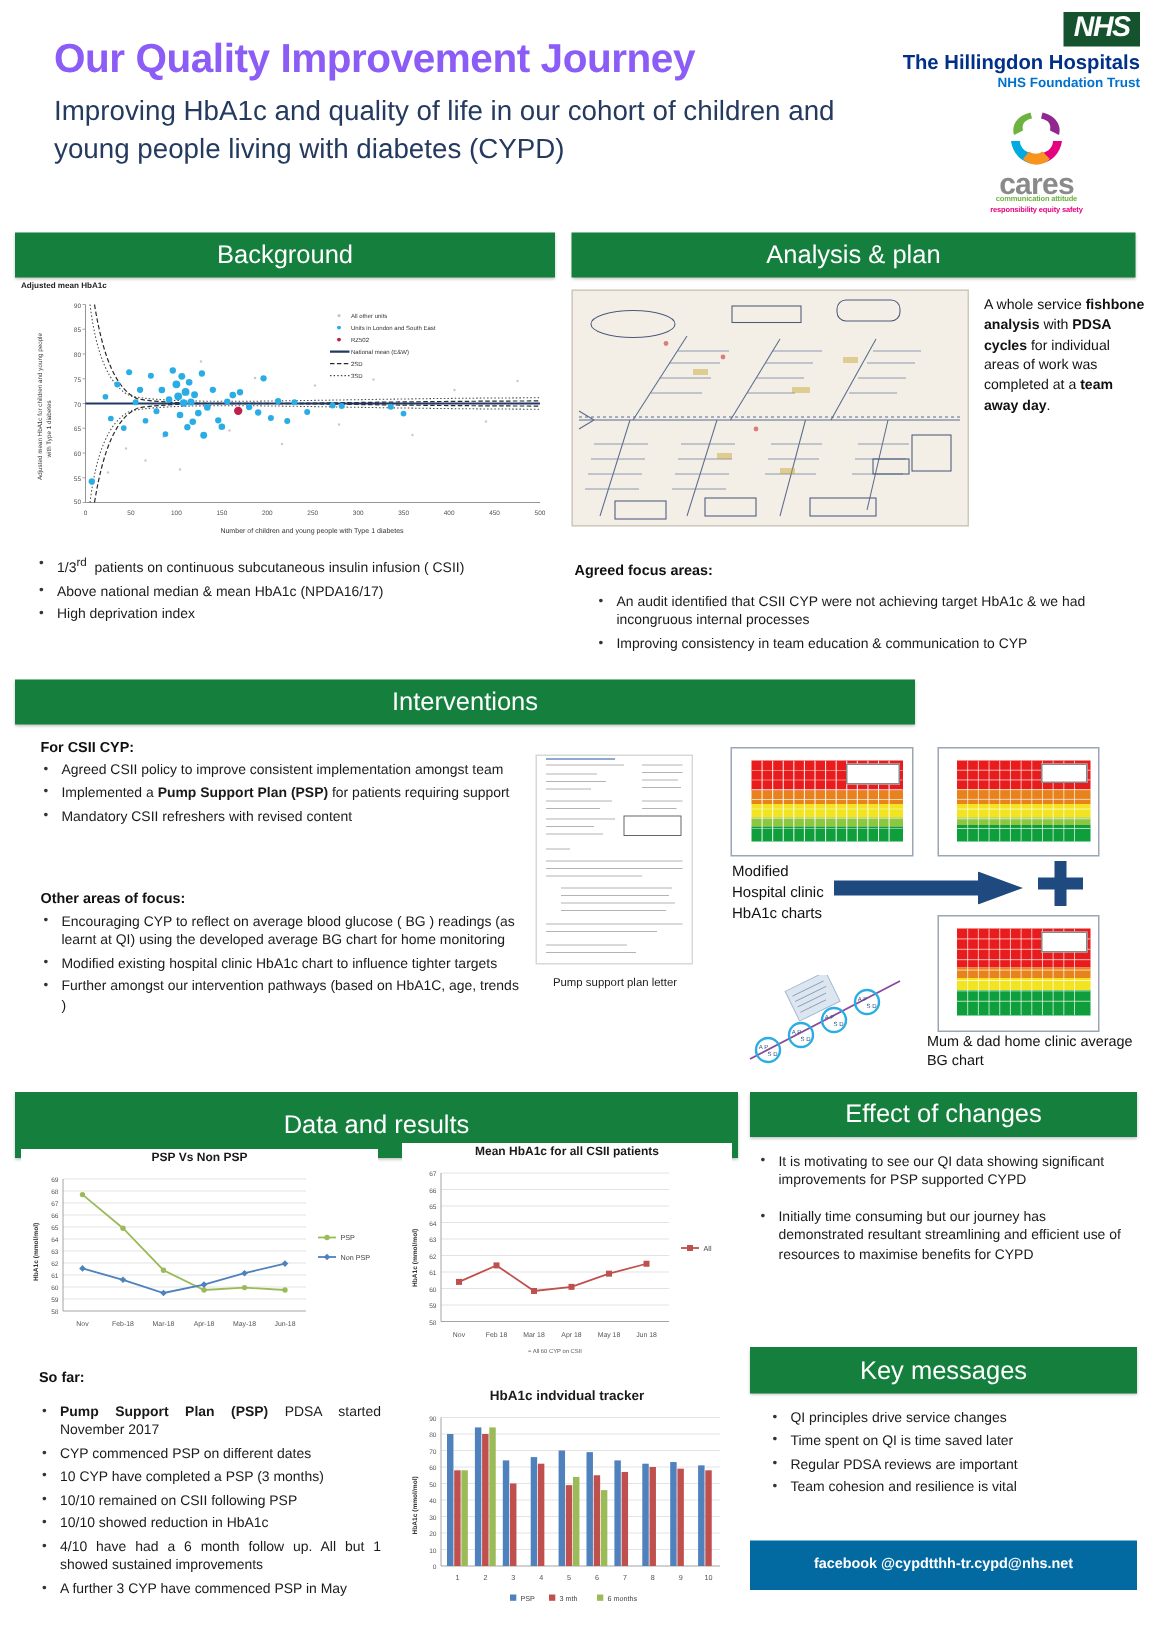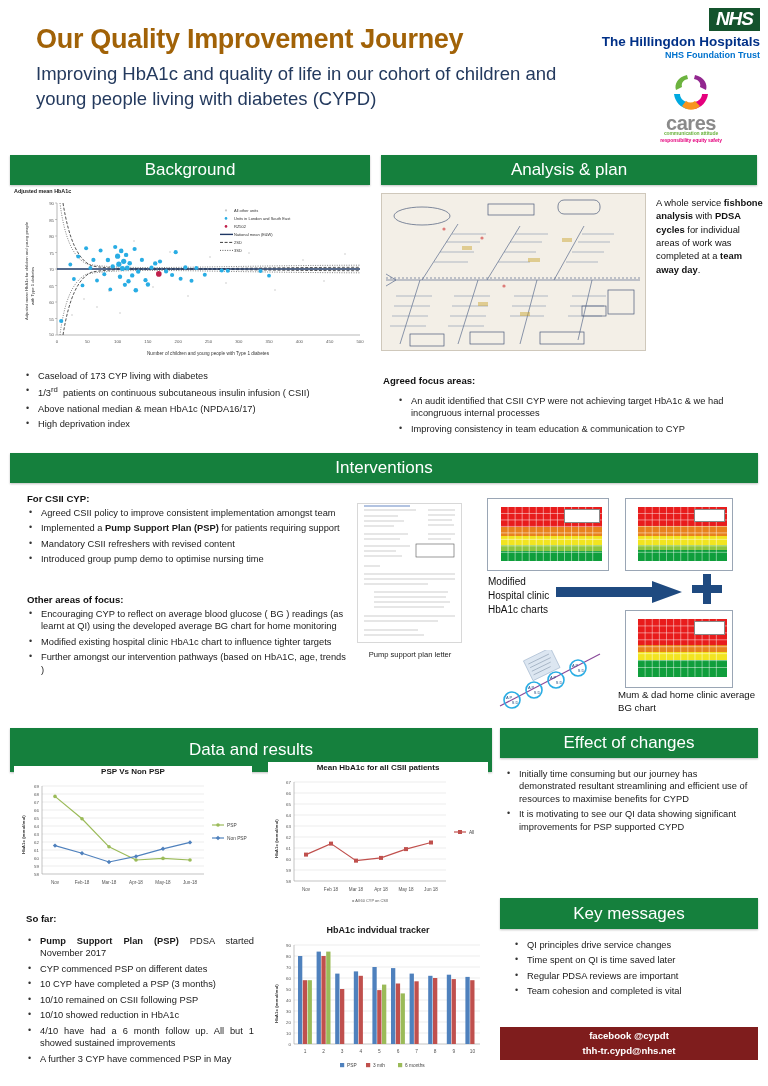--- a/index.html
+++ b/index.html
@@ -10,21 +10,21 @@
     font-family: "Liberation Sans", sans-serif;
     color: #1f1f1f;
     overflow: hidden;
   }
   .poster { position: relative; width: 768px; height: 1086px; background:#fff; }
 
   
   .header { position:absolute; left:0; top:0; width:768px; height:150px; }
   .hdr-title {
     position:absolute; left:36px; top:24px;
-    font-size:27px; font-weight:bold; color:#a16207;
+    font-size:27px; font-weight:bold; color:#8b5cf6;
     letter-spacing:-0.3px; white-space:nowrap;
   }
   .hdr-sub {
     position:absolute; left:36px; top:62px; width:540px;
     font-size:18.5px; color:#243a5e; line-height:1.35;
   }
   .nhs-logo-box { position:absolute; left:578px; top:8px; width:182px; height:58px; }
   .nhs-badge {
     position:absolute; right:0; top:0;
     background:#14532d; color:#fff; font-weight:bold; font-style:italic;
@@ -102,23 +102,23 @@
   .pluscross { position:absolute; left:692px; top:574px; width:30px; height:30px; }
   .pdsa-cycle { position:absolute; left:496px; top:650px; width:108px; height:60px; }
   .mumlabel { position:absolute; left:618px; top:689px; width:150px; font-size:9.6px; line-height:1.35; color:#111; }
 
   
   .chartbox { position:absolute; background:#fff; }
   .c-title { text-align:center; font-weight:bold; color:#1a1a1a; }
 
   
   .contact {
-    position:absolute; background:#7f1d1d; color:#fff;
+    position:absolute; background:#0369a1; color:#fff;
     text-align:center; font-size:9.6px; line-height:1.5; font-weight:600;
-    display:flex; flex-direction:column; align-items:center; justify-content:center;
+    display:flex; align-items:center; justify-content:center;
   }
 </style>
 </head>
 <body>
 
 <div class="poster">
 
   <div class="header">
     <div class="hdr-title">Our Quality Improvement Journey</div>
     <div class="hdr-sub">Improving HbA1c and quality of life in our cohort of children and young people living with diabetes (CYPD)</div>
@@ -289,21 +289,20 @@
           <text x="222" y="57">3SD</text>
       </g>
 
       <text x="196" y="160" font-size="4.7" fill="#333" text-anchor="middle" font-family="Liberation Sans, sans-serif">Number of children and young people with Type 1 diabetes</text>
       <text transform="translate(16,125) rotate(-90)" font-size="4.2" fill="#333" font-family="Liberation Sans, sans-serif">Adjusted mean HbA1c for children and young people</text>
       <text transform="translate(22,110) rotate(-90)" font-size="4.2" fill="#333" font-family="Liberation Sans, sans-serif">with Type 1 diabetes</text>
     </svg>
   </div>
 
   <ul class="blist panel" style="left:24px; top:370px; width:345px;">
-    <li>Caseload of 173 CYP living with diabetes</li>
     <li>1/3<sup>rd</sup>&nbsp; patients on continuous subcutaneous insulin infusion ( CSII)</li>
     <li>Above national median &amp; mean HbA1c (NPDA16/17)</li>
     <li>High deprivation index</li>
   </ul>
 
   <div class="banner" style="left:381px; top:155px; width:376px; height:30px;">
     <span>Analysis &amp; plan</span>
   </div>
 
   <div class="fishbone">
@@ -379,31 +378,30 @@
   </div>
 
   <div class="panel" style="left:383px; top:375px; width:375px;">
     <div class="subhead">Agreed focus areas:</div>
     <ul class="blist" style="margin-top:9px; margin-left:14px;">
       <li>An audit identified that CSII CYP were not achieving target HbA1c &amp;  we had incongruous internal processes</li>
       <li>Improving consistency in team education &amp;  communication to CYP</li>
     </ul>
   </div>
 
-  <div class="banner" style="left:10px; top:453px; width:748px; height:30px;">
+  <div class="banner" style="left:10px; top:453px; width:600px; height:30px;">
     <span>Interventions</span>
   </div>
 
   <div class="panel" style="left:27px; top:493px; width:320px;">
     <div class="subhead">For CSII CYP:</div>
     <ul class="blist" style="margin-top:3px;">
       <li>Agreed  CSII policy to improve consistent implementation amongst team</li>
       <li>Implemented a <b>Pump Support Plan (PSP)</b> for patients requiring support</li>
       <li>Mandatory CSII refreshers  with revised content</li>
-      <li>Introduced group pump demo to optimise nursing time</li>
     </ul>
   </div>
 
   <div class="panel" style="left:27px; top:594px; width:320px;">
     <div class="subhead">Other areas of focus:</div>
     <ul class="blist" style="margin-top:3px;">
       <li>Encouraging CYP to reflect on average blood glucose ( BG ) readings (as learnt at QI) using the developed average BG chart for home monitoring</li>
       <li>Modified existing hospital clinic HbA1c chart to influence tighter targets</li>
       <li>Further amongst our intervention pathways (based on HbA1C, age, trends )</li>
     </ul>
@@ -832,33 +830,33 @@
         <text x="137" y="132">6 months</text>
       </g>
     </svg>
   </div>
 
   <div class="banner" style="left:500px; top:728px; width:258px; height:30px;">
     <span>Effect of changes</span>
   </div>
 
   <ul class="blist panel" style="left:505px; top:768px; width:250px;">
+    <li style="margin-bottom:12px;">It is motivating to see our QI data showing significant improvements for PSP supported CYPD</li>
     <li>Initially time consuming but our journey has demonstrated resultant streamlining and efficient use of resources to maximise benefits for CYPD</li>
-    <li style="margin-bottom:12px;">It is motivating to see our QI data showing significant improvements for PSP supported CYPD</li>
   </ul>
 
   <div class="banner" style="left:500px; top:898px; width:258px; height:31px;">
     <span>Key messages</span>
   </div>
 
   <ul class="blist panel" style="left:513px; top:939px; width:242px;">
     <li>QI principles drive service changes</li>
     <li>Time spent on QI is time saved later</li>
     <li>Regular PDSA reviews are important</li>
-    <li>Team cohesion and completed  is vital</li>
+    <li>Team cohesion and resilience  is vital</li>
   </ul>
 
   <div class="contact" style="left:500px; top:1027px; width:258px; height:33px;">
     <div>facebook   @cypdt</div>
     <div>thh-tr.cypd@nhs.net</div>
   </div>
 
 </div>
 
 </body></html>

